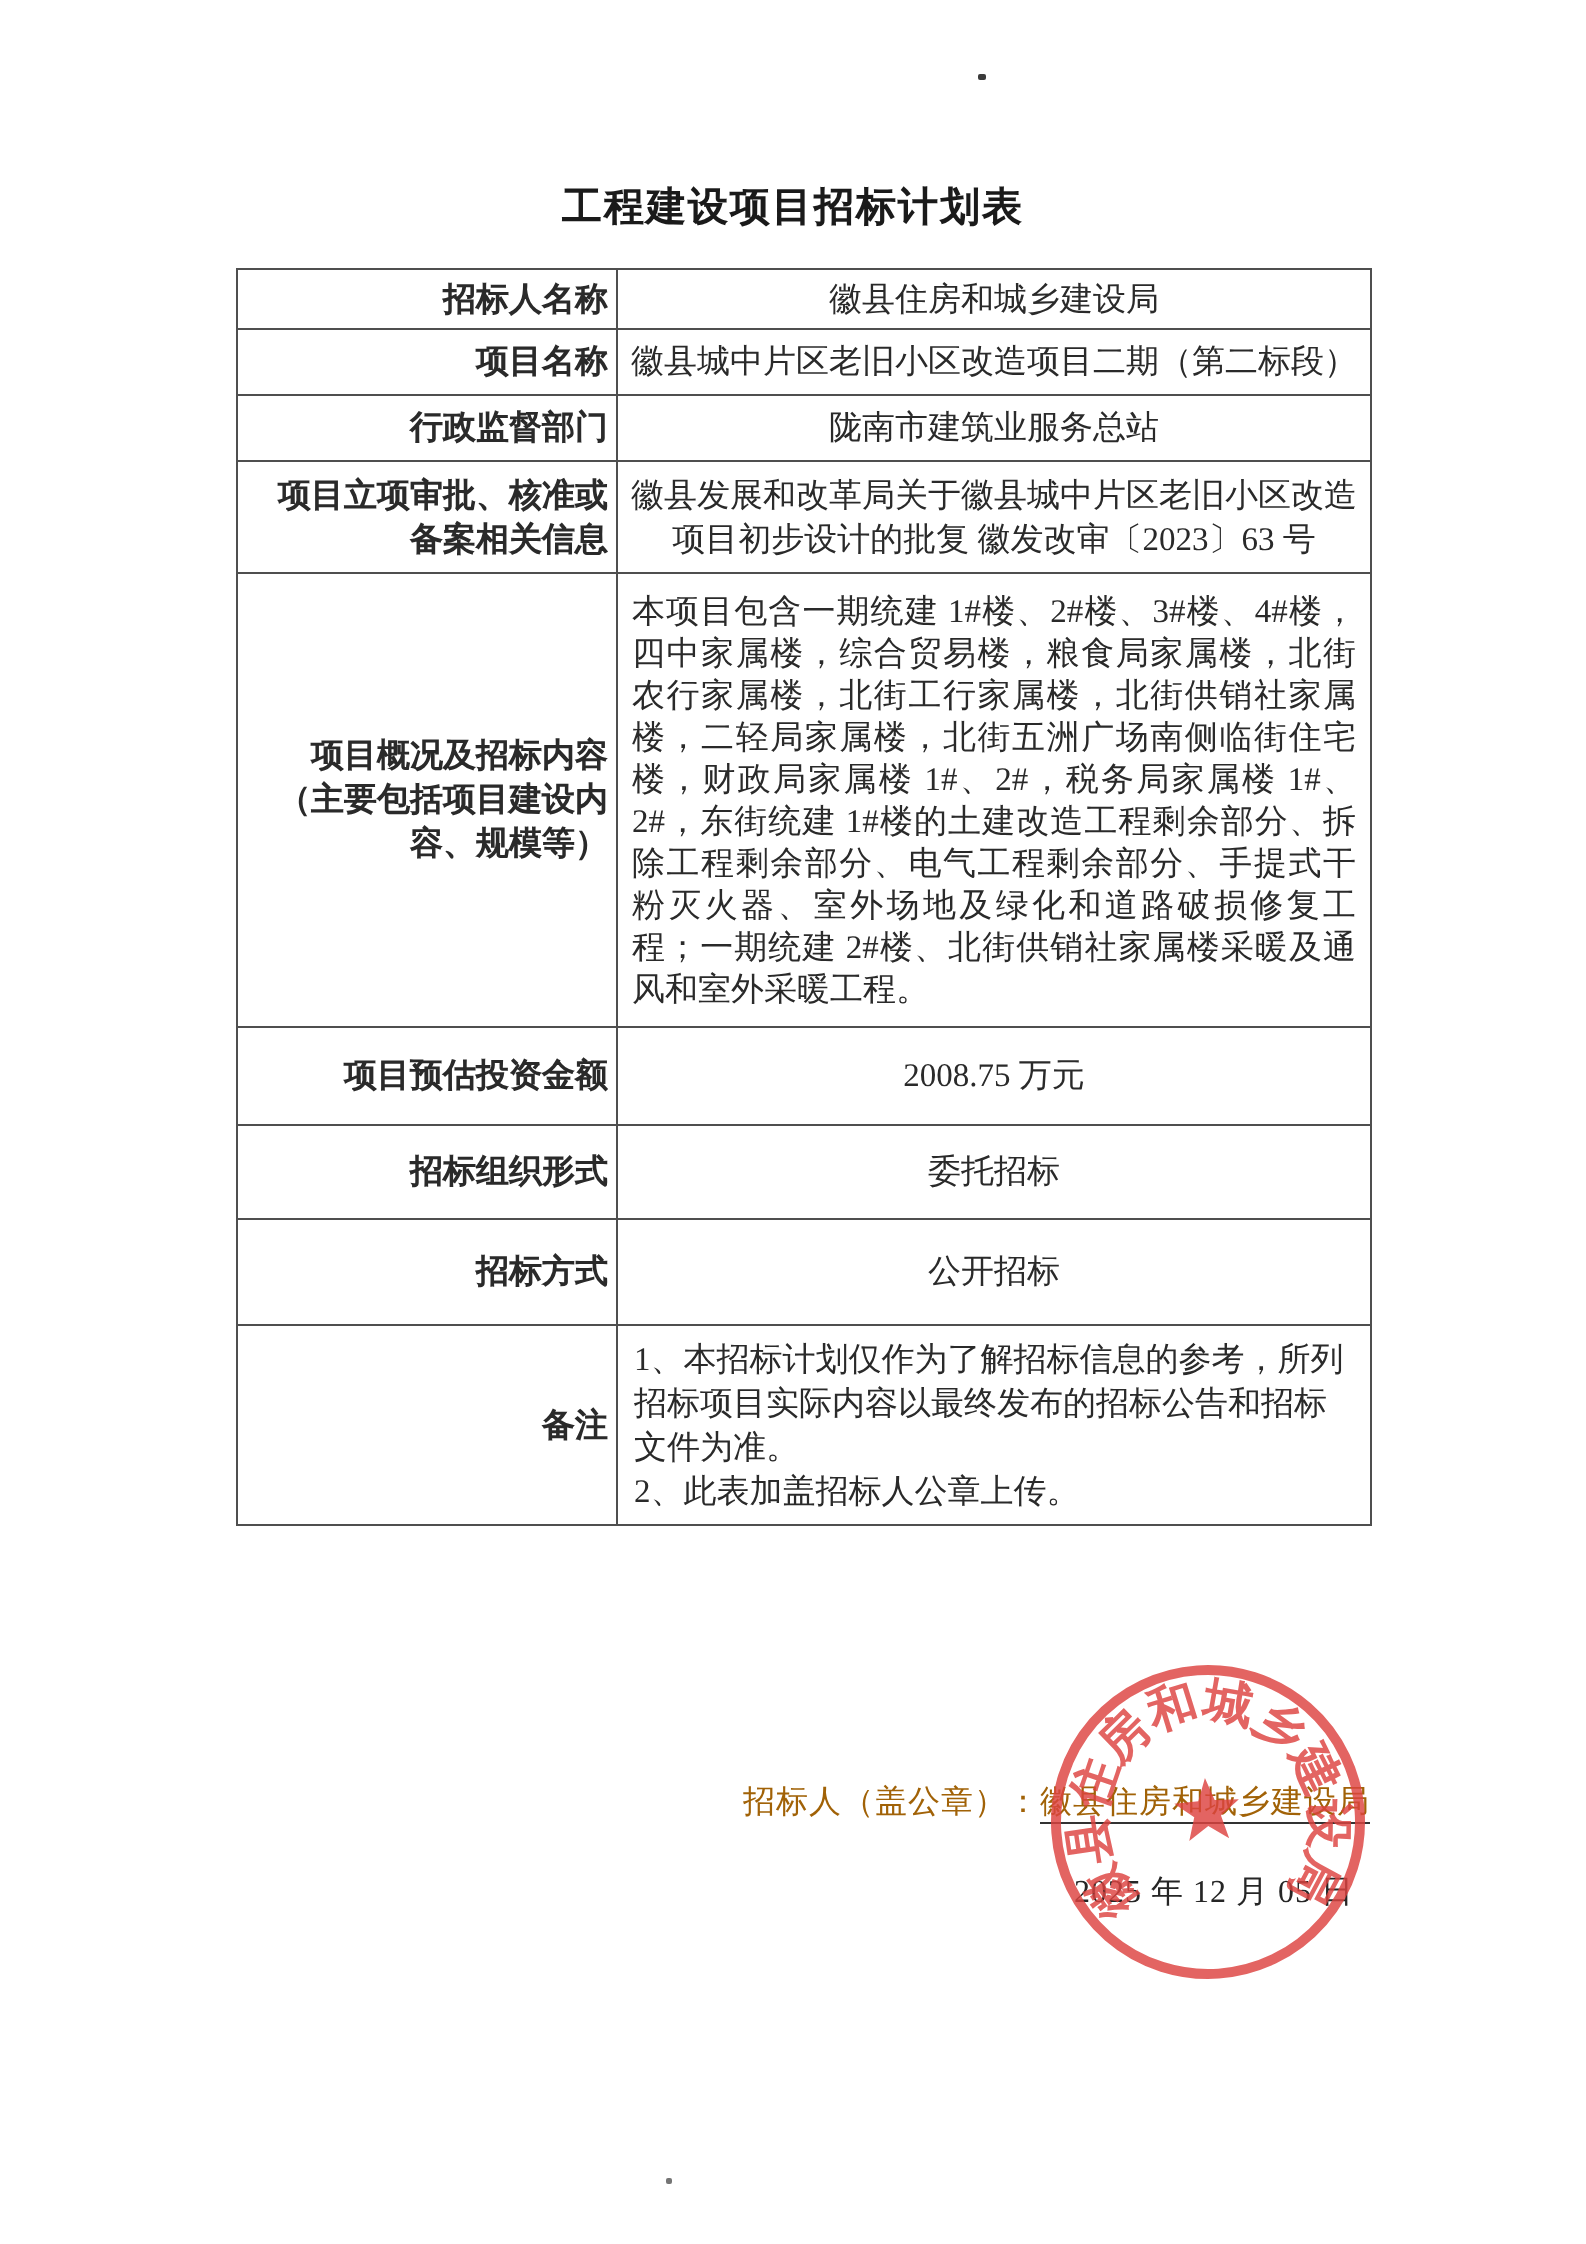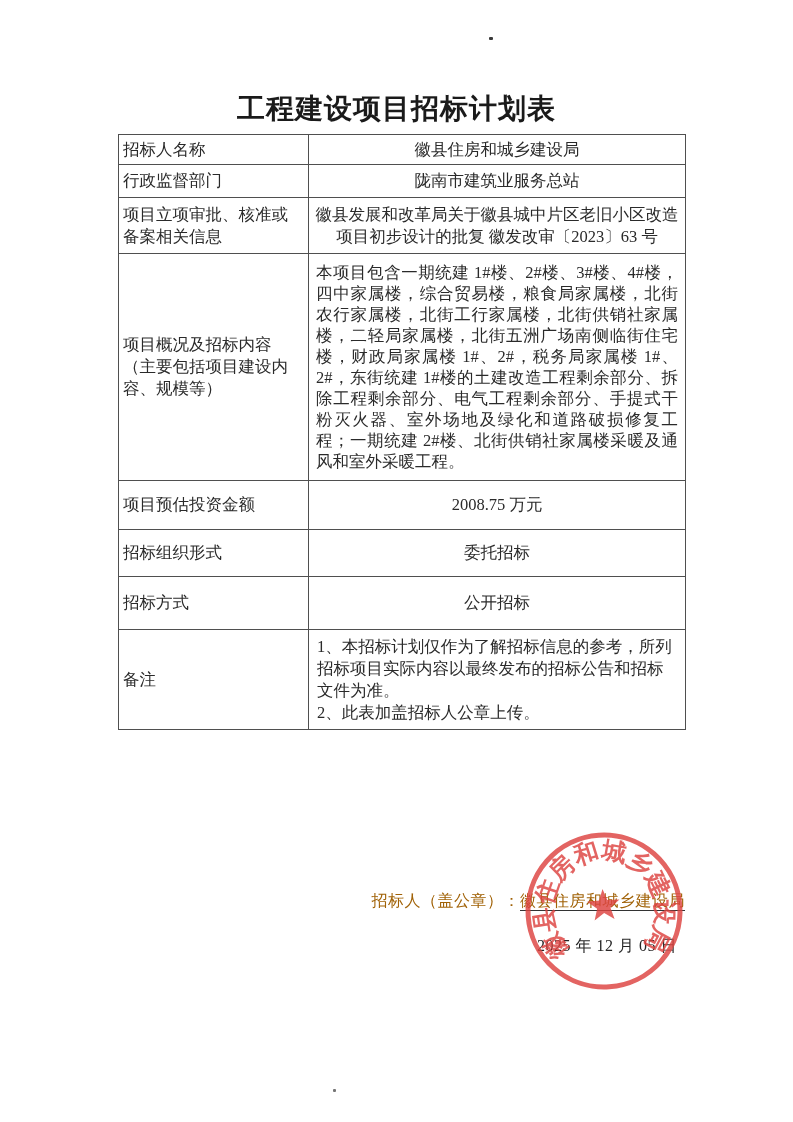--- a/index.html
+++ b/index.html
@@ -10,21 +10,21 @@
     overflow:hidden;
     font-family:"Liberation Serif", serif;
     color:#262626;
   }
   .title{
     position:absolute;
     top:90px;left:0;width:100%;
     margin:0;
     text-align:center;
     font-family:"Liberation Sans", sans-serif;
-    font-size:28px;
+    font-size:20px;
     font-weight:900;
     letter-spacing:1px;
     color:#1a1a1a;
   }
   table.bid-table{
     position:absolute;
     top:134px;left:118px;
     width:567px;
     border-collapse:collapse;
     table-layout:fixed;
@@ -32,21 +32,21 @@
   table.bid-table col.c1{width:190px;}
   table.bid-table col.c2{width:377px;}
   table.bid-table td{
     border:1px solid #4f4f4f;
     vertical-align:middle;
     font-size:16.5px;
     line-height:22px;
     padding:2px 4px;
     color:#2a2a2a;
   }
-  td.label{text-align:left;}
+  td.label{text-align:right;font-weight:bold;}
   td.value{text-align:center;white-space:pre-line;}
   td.value.left{
     text-align:justify;
     padding:8px 7px;
     line-height:21px;
   }
   td.value.remark{
     text-align:left;
     padding:4px 8px;
     line-height:22px;
@@ -121,20 +121,24 @@
   <table class="bid-table">
     <colgroup>
         <col class="c1">
         <col class="c2">
       </colgroup>
     <tbody>
       <tr class="r0">
         <td class="label">招标人名称</td>
         <td class="value">徽县住房和城乡建设局</td>
       </tr>
+      <tr class="r1">
+        <td class="label">项目名称</td>
+        <td class="value">徽县城中片区老旧小区改造项目二期（第二标段）</td>
+      </tr>
       <tr class="r2">
         <td class="label">行政监督部门</td>
         <td class="value">陇南市建筑业服务总站</td>
       </tr>
       <tr class="r3">
         <td class="label">项目立项审批、核准或备案相关信息</td>
         <td class="value">徽县发展和改革局关于徽县城中片区老旧小区改造项目初步设计的批复 徽发改审〔2023〕63 号</td>
       </tr>
       <tr class="r4">
         <td class="label">项目概况及招标内容（主要包括项目建设内容、规模等）</td>

